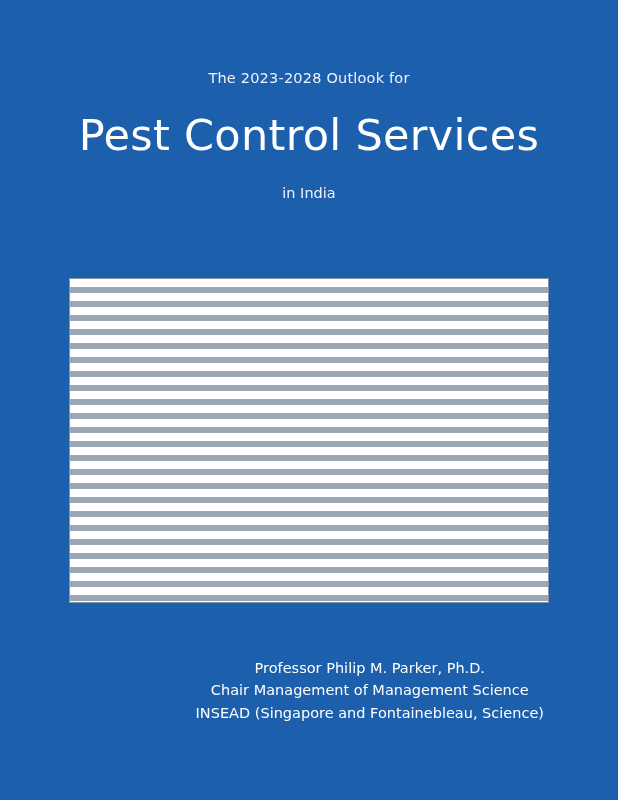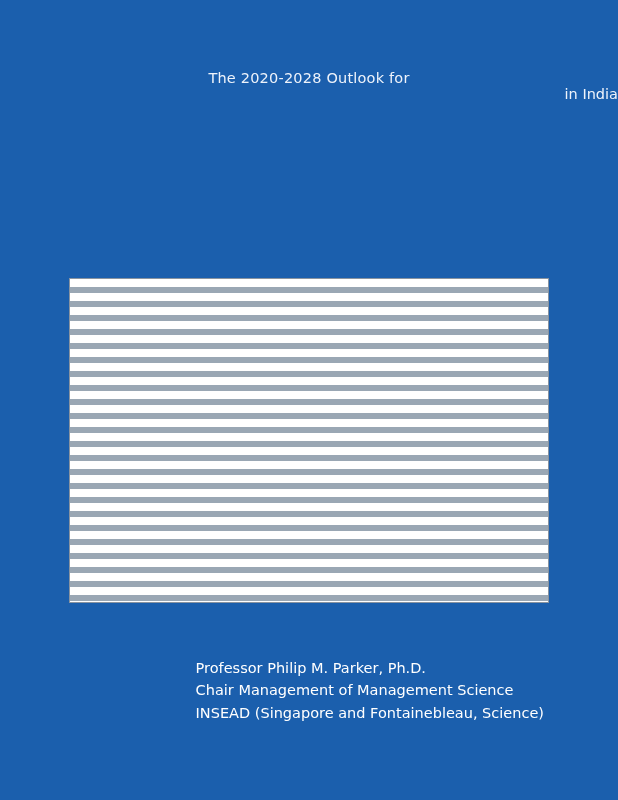--- a/index.html
+++ b/index.html
@@ -35,24 +35,24 @@
   }
   .main-title {
     margin-top: 26px;
     font-size: 43px;
     line-height: 1.1;
     font-weight: 400;
     letter-spacing: 0.3px;
     color: #ffffff;
   }
   .subtitle-bottom {
+    margin-top: 26px;
     font-size: 14.5px;
     color: #eef3fb;
     font-weight: 400;
-    text-align: right;
   }
 
   
   .map-frame {
     position: absolute;
     left: 69px;
     top: 278px;
     width: 480px;
     height: 325px;
     background: #9aa7b4;
@@ -85,35 +85,37 @@
     height: 100%;
     display: block;
     z-index: 1;
   }
 
   
   .author-block {
     position: absolute;
     right: 74px;
     bottom: 76px;
+    text-align: center;
     color: #ffffff;
     font-size: 14.5px;
     line-height: 1.55;
   }
   .author-block div {
     white-space: nowrap;
   }
 </style>
 </head>
 <body>
 
 <div class="cover">
 
   <div class="title-block">
-    <div class="subtitle-top">The 2020-2028 Outlook for</div>
+    <div class="subtitle-top">The 2023-2028 Outlook for</div>
+    <div class="main-title">Pest Control Services</div>
     <div class="subtitle-bottom">in India</div>
   </div>
 
   <div class="map-frame">
     <div class="map-inner">
       <svg class="mapsvg" viewBox="0 0 480 325" preserveAspectRatio="none">
 
         <g fill="#b9c4ce" stroke="#ffffff" stroke-width="0.8">
 
           <path d="M0,0 L480,0 L480,40 L430,55 L400,45 L370,60 L340,50 L300,55

